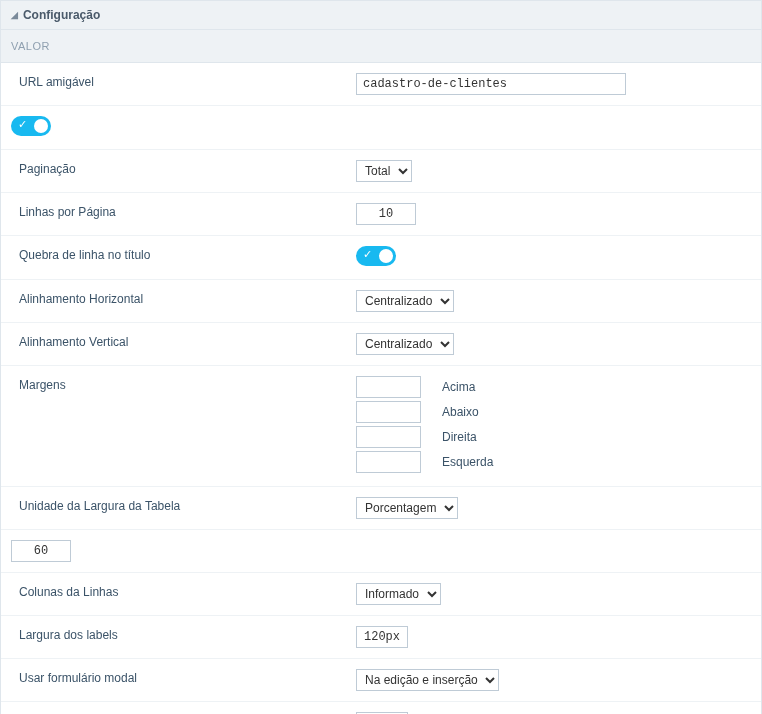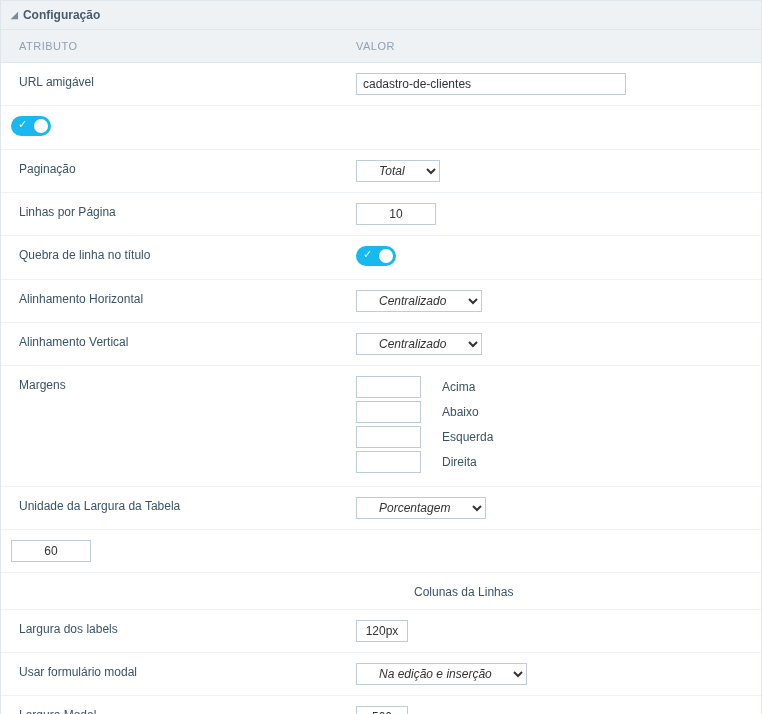--- a/index.html
+++ b/index.html
@@ -54,32 +54,32 @@
   }
   .row .value {
     flex: 1;
   }
   input[type="text"] {
     border: 1px solid #bfcbd6;
     padding: 10px 6px;
     font-size: 12px;
     color: #333;
     height: 22px;
+    font-family: Liberation Mono, monospace;
   }
   .input-wide { width: 270px; }
-  .input-small { width: 80px; text-align: center; }
+  .input-small { width: 60px; text-align: center; }
   .input-med { width: 52px; text-align: center; }
   select {
     border: 1px solid #bfcbd6;
     background: #ffffff;
-    padding: 2px 18px;
+    padding: 2px 4px;
     font-size: 12px;
     color: #333;
     height: 22px;
-    font-style: italic;
   }
   .toggle {
     width: 40px;
     height: 20px;
     background: #18b9f0;
     border-radius: 10px;
     position: relative;
     display: inline-block;
   }
   .toggle .check {
@@ -110,21 +110,20 @@
 </head>
 <body>
 
 <div class="panel">
   <div class="panel-header">
     <span class="tri-icon">◢</span>
     <span>Configuração</span>
   </div>
 
   <div class="col-header">
-    <div class="col-attr">ATRIBUTO</div>
     <div class="col-val">VALOR</div>
   </div>
 
   <div class="row">
     <div class="label">URL amigável</div>
     <div class="value">
       <input type="text" class="input-wide" value="cadastro-de-clientes" style="">
     </div>
   </div>
 
@@ -187,46 +186,51 @@
       <div class="margin-line">
         <input type="text" value="" style="">
         <span>Acima</span>
       </div>
       <div class="margin-line">
         <input type="text" value="" style="">
         <span>Abaixo</span>
       </div>
       <div class="margin-line">
         <input type="text" value="" style="">
+        <span>Direita</span>
+      </div>
+      <div class="margin-line">
+        <input type="text" value="" style="">
         <span>Esquerda</span>
       </div>
-      <div class="margin-line">
-        <input type="text" value="" style="">
-        <span>Direita</span>
-      </div>
     </div>
   </div>
 
   <div class="row">
     <div class="label">Unidade da Largura da Tabela</div>
     <div class="value">
       <select>
         <option>Porcentagem</option>
       </select>
     </div>
   </div>
 
   <div class="row">
     <div class="value">
       <input type="text" class="input-small" value="60" style="">
     </div>
   </div>
 
   <div class="row">
     <div class="label">Colunas da Linhas</div>
+    <div class="value">
+      <select>
+        <option>Informado</option>
+      </select>
+    </div>
   </div>
 
   <div class="row">
     <div class="label">Largura dos labels</div>
     <div class="value">
       <input type="text" class="input-med" value="120px" style="">
     </div>
   </div>
 
   <div class="row">

